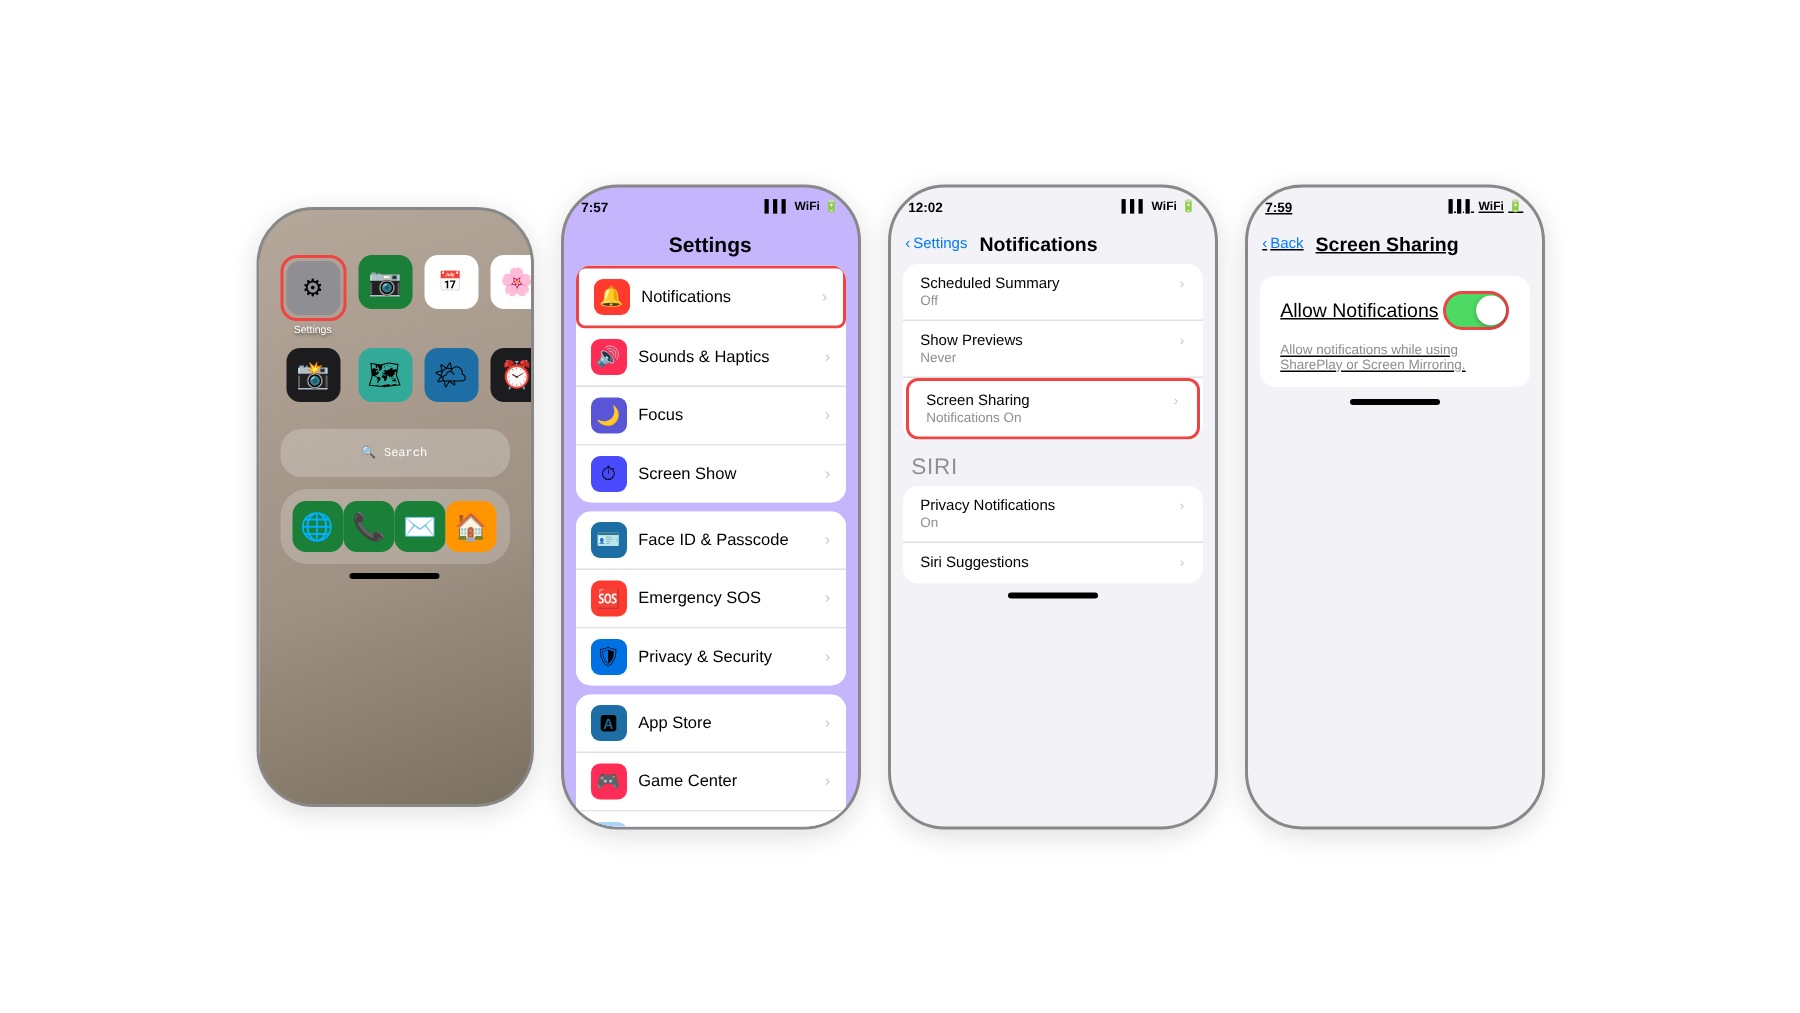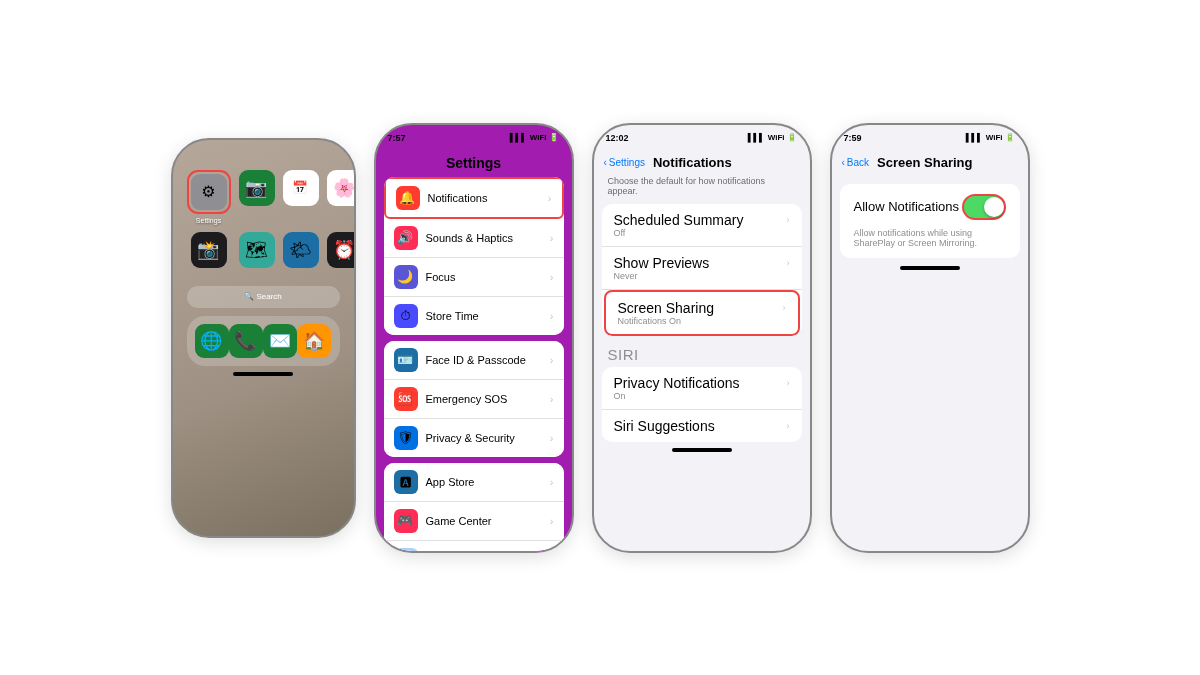--- a/index.html
+++ b/index.html
@@ -79,47 +79,48 @@
       color: #fff;
       font-size: 7px;
       text-align: center;
       text-shadow: 0 1px 2px rgba(0,0,0,0.5);
     }
 
     .search-bar {
       margin: 8px 14px;
       background: rgba(255,255,255,0.22);
       border-radius: 14px;
-      height: 22px;
+      height: 32px;
       display: flex;
       align-items: center;
       justify-content: center;
       color: #fff;
       font-size: 8px;
+      font-family: Liberation Mono, monospace;
     }
 
     .dock {
       margin: 6px 14px 0;
       background: rgba(255,255,255,0.2);
       border-radius: 18px;
       display: flex;
       justify-content: space-around;
       padding: 8px;
     }
 
     .dock .app-icon {
       width: 34px;
       height: 34px;
     }
 
     
     .phone2 {
       width: 200px;
       height: 430px;
-      background: #a21caf;
+      background: #c4b5fd;
     }
 
     .phone-status-bar {
       height: 26px;
       display: flex;
       align-items: center;
       justify-content: space-between;
       padding: 0 12px;
       font-size: 9px;
       font-weight: 600;
@@ -241,21 +242,21 @@
       border-bottom: none;
     }
 
     .notif-main-row {
       display: flex;
       align-items: center;
       justify-content: space-between;
     }
 
     .notif-item-title {
-      font-size: 14px;
+      font-size: 10px;
       color: #000;
       font-weight: 400;
     }
 
     .notif-item-sub {
       font-size: 9px;
       color: #8e8e93;
     }
 
     .section-header {
@@ -265,20 +266,21 @@
       padding: 10px 14px 4px;
       text-transform: uppercase;
       letter-spacing: 0.5px;
     }
 
     
     .phone4 {
       width: 200px;
       height: 430px;
       background: #f2f2f7;
+      text-decoration: underline;
     }
 
     .allow-notif-section {
       background: #fff;
       border-radius: 10px;
       margin: 8px;
       padding: 10px 14px;
     }
 
     .allow-notif-row {
@@ -415,21 +417,21 @@
       <span class="item-label">Sounds &amp; Haptics</span>
       <span class="item-chevron">›</span>
     </div>
     <div class="settings-item">
       <div class="item-icon" style="background:#5856d6;">🌙</div>
       <span class="item-label">Focus</span>
       <span class="item-chevron">›</span>
     </div>
     <div class="settings-item">
       <div class="item-icon" style="background:#4a4aff;">⏱</div>
-      <span class="item-label">Store Time</span>
+      <span class="item-label">Screen Show</span>
       <span class="item-chevron">›</span>
     </div>
   </div>
 
   <div class="settings-list" style="margin-bottom:6px;">
     <div class="settings-item">
       <div class="item-icon" style="background:#1c6ea4;">🪪</div>
       <span class="item-label">Face ID &amp; Passcode</span>
       <span class="item-chevron">›</span>
     </div>
@@ -476,21 +478,20 @@
   </div>
 
   <div class="nav-bar">
     <div class="nav-back">
       <span>‹</span>
       <span>Settings</span>
     </div>
     <span class="nav-title">Notifications</span>
   </div>
 
-  <p class="section-description">Choose the default for how notifications appear.</p>
 
   <div class="notif-list">
     <div class="notif-item">
       <div class="notif-main-row">
         <span class="notif-item-title">Scheduled Summary</span>
         <span class="chevron">›</span>
       </div>
       <div class="notif-item-sub">Off</div>
     </div>
     <div class="notif-item">

